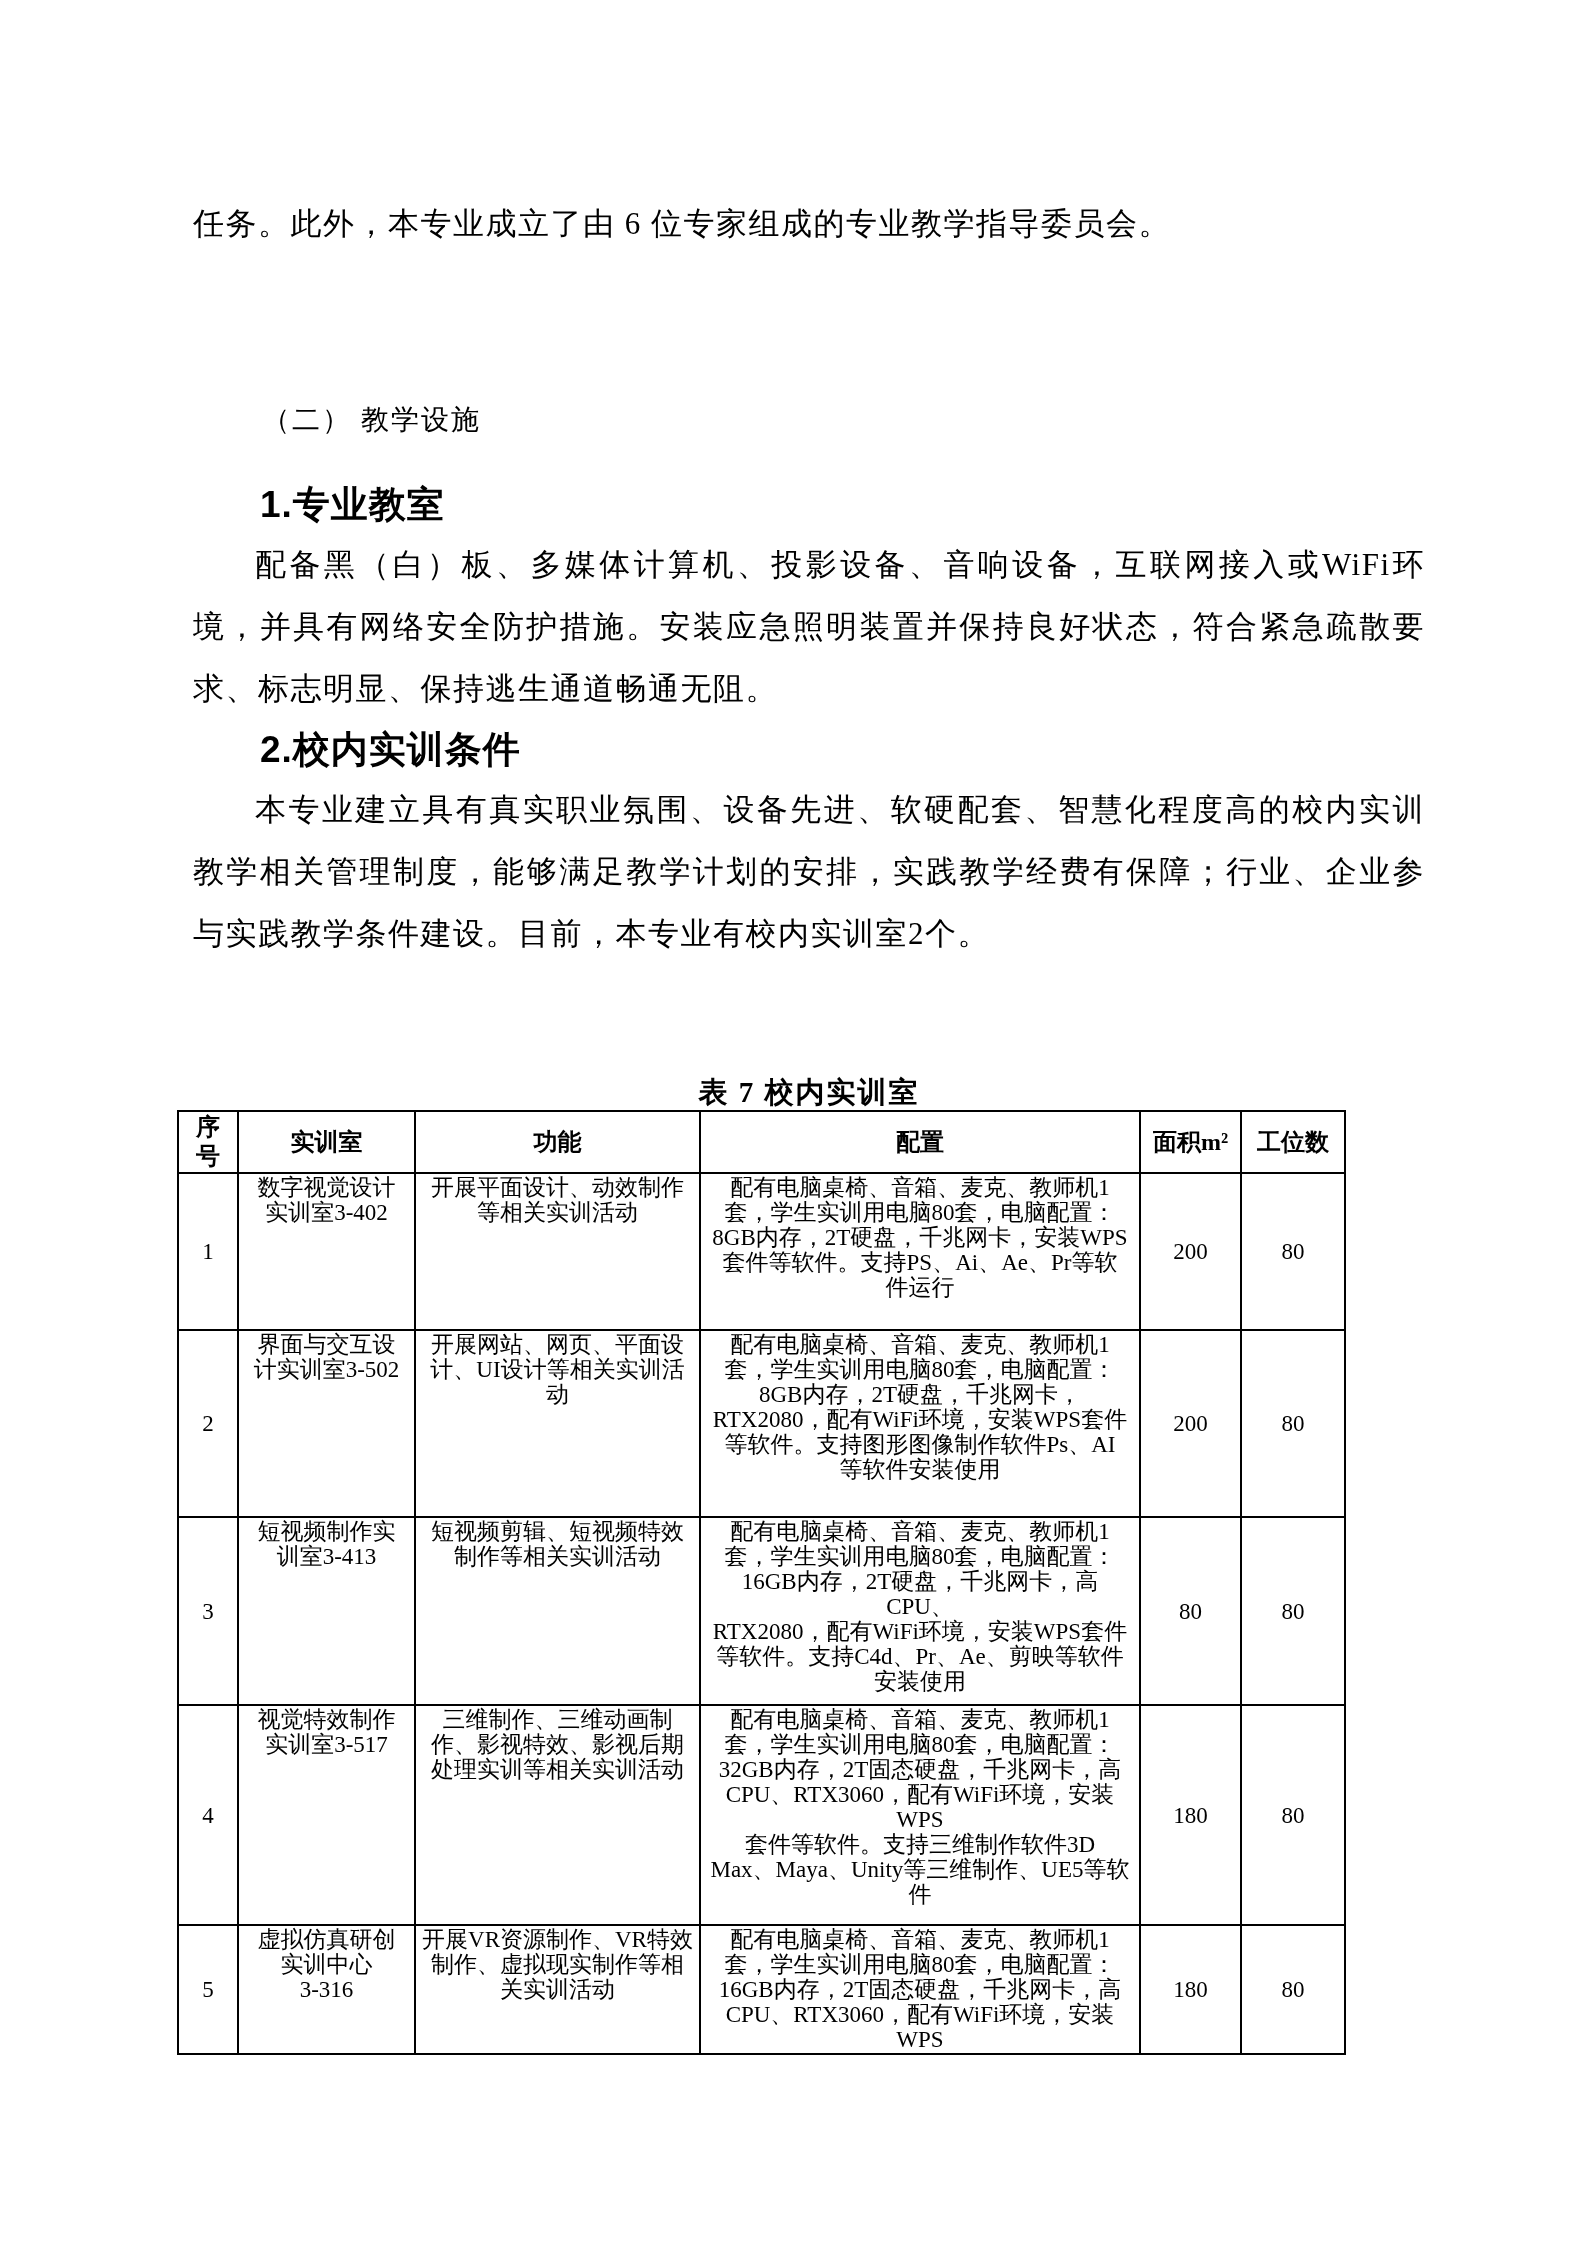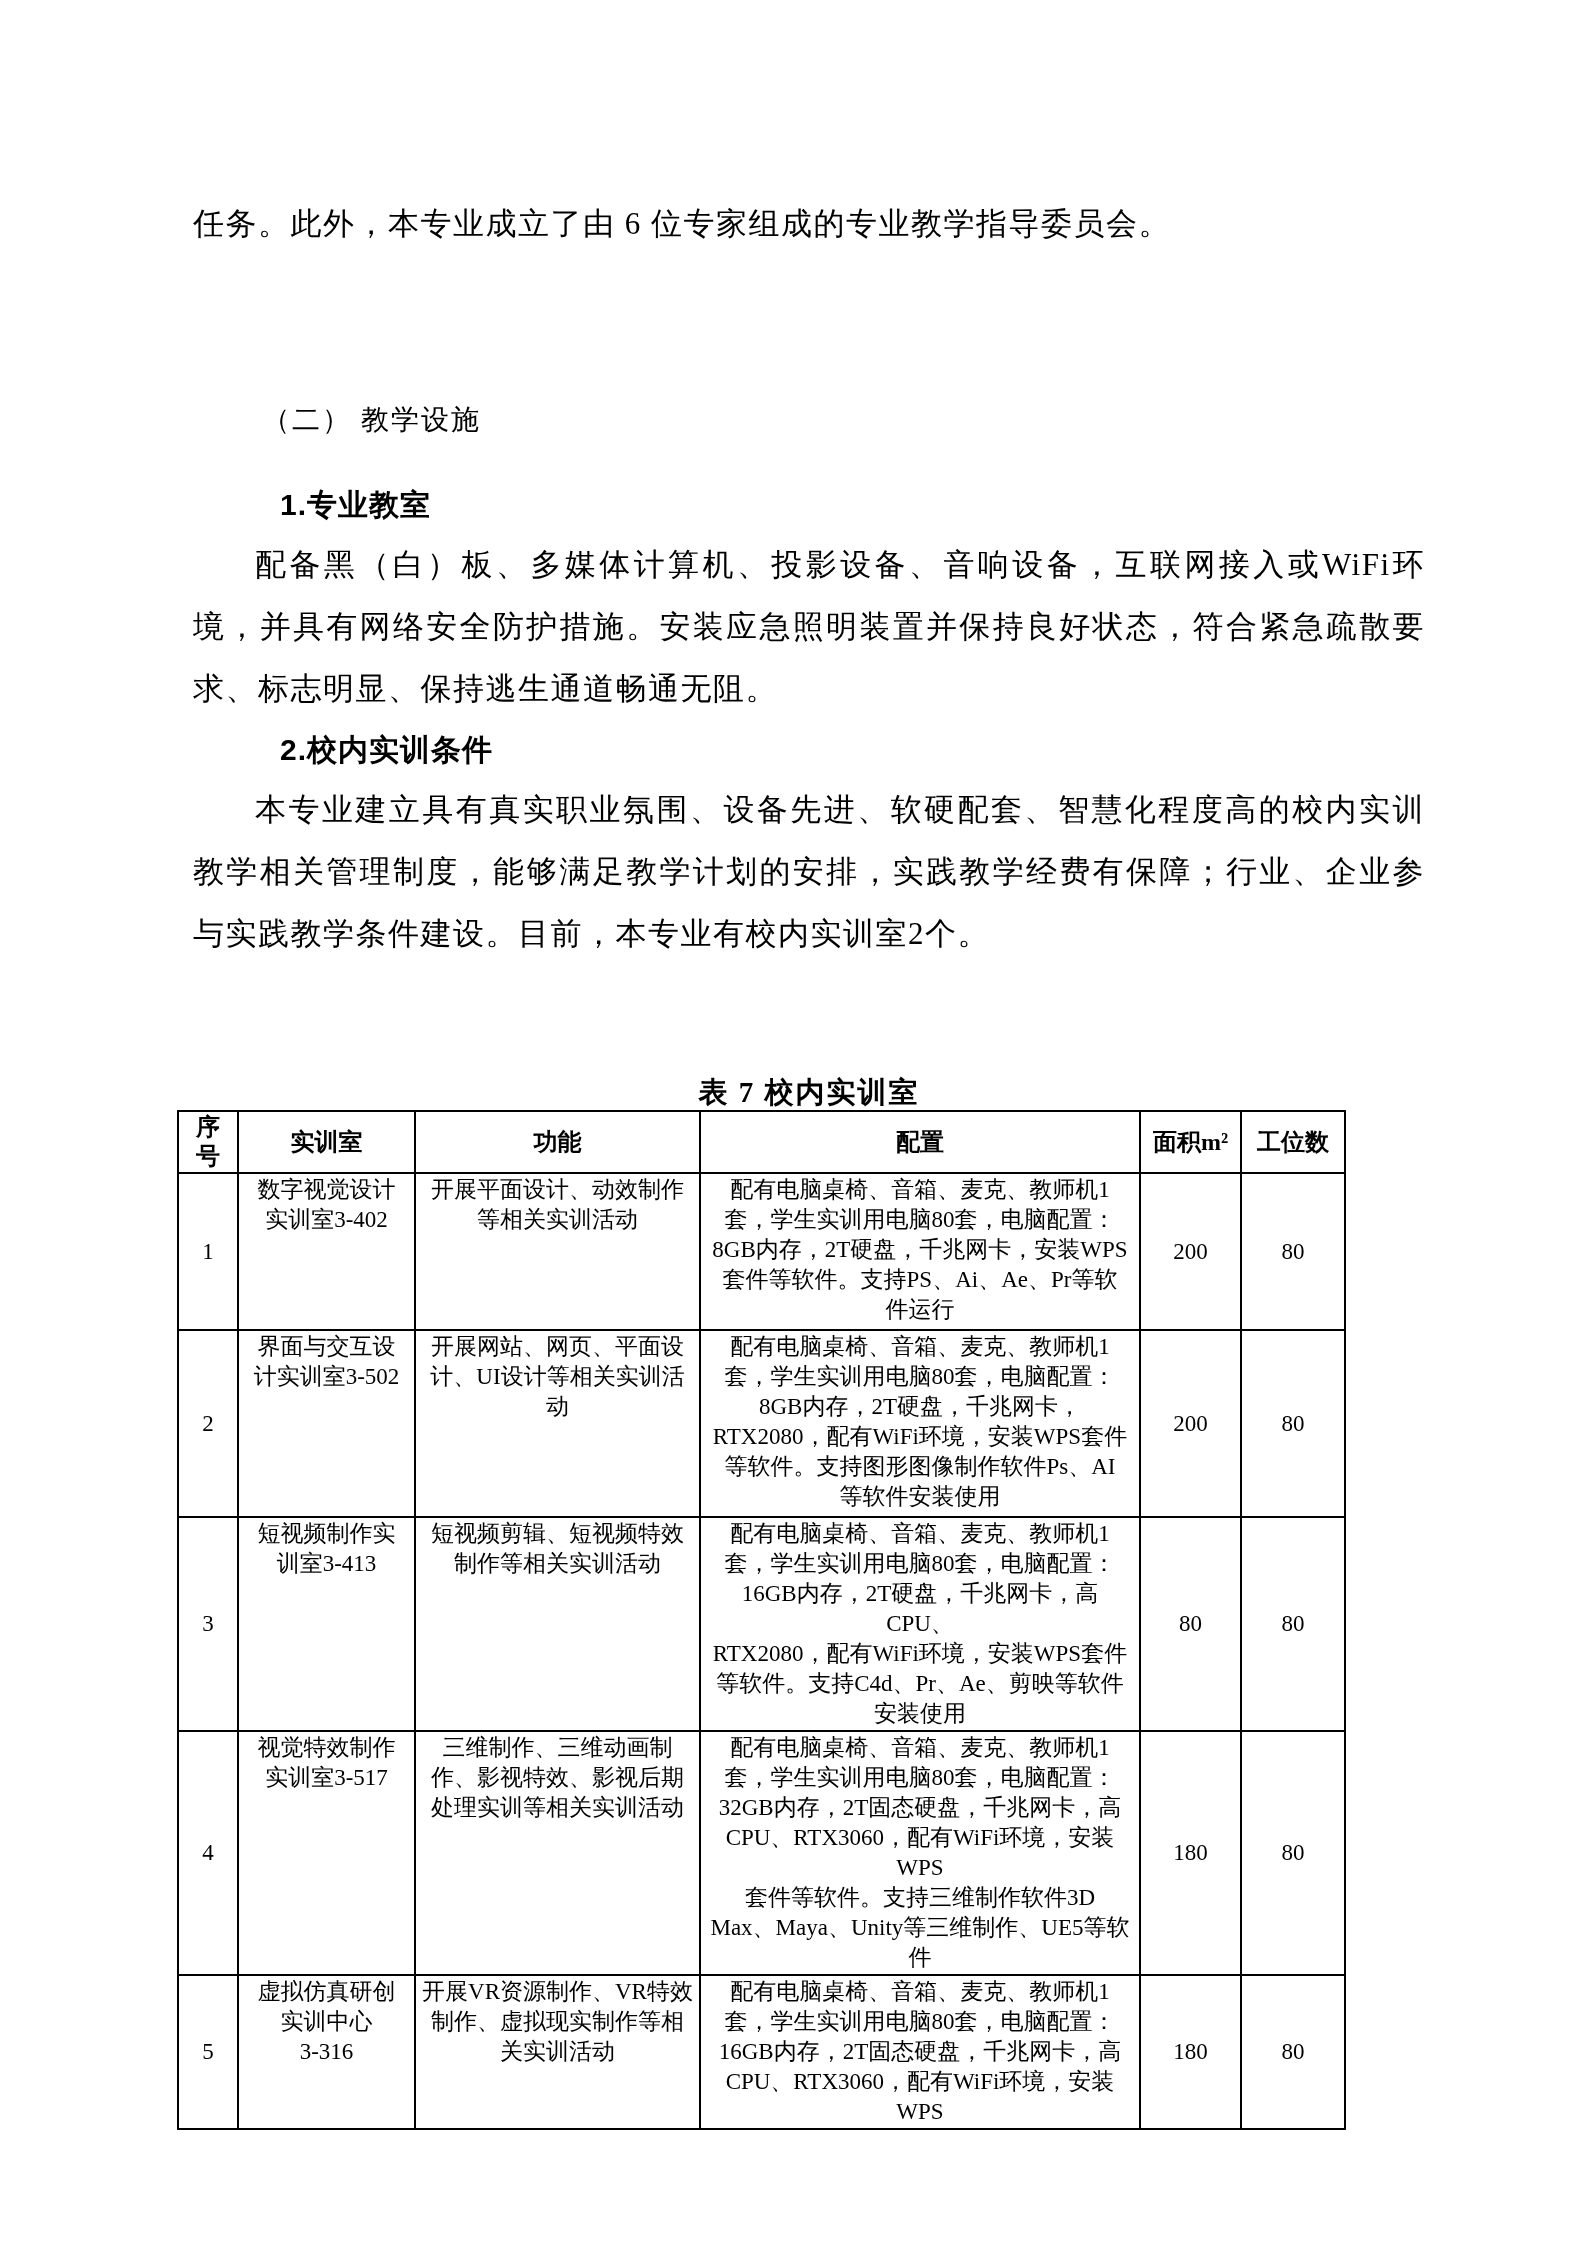--- a/index.html
+++ b/index.html
@@ -32,22 +32,22 @@
   
   .sec-heading{
     position:absolute;
     left:262px;
     font-size:28px;
     line-height:62px;
     letter-spacing:2px;
   }
   .num-heading{
     position:absolute;
-    left:280px;
-    font-size:30px;
+    left:260px;
+    font-size:37px;
     line-height:62px;
     font-weight:bold;
     font-family:"Liberation Sans","DejaVu Sans",sans-serif;
     letter-spacing:1px;
   }
   .table-title{
     position:absolute;
     left:193px;top:1072px;
     width:1232px;
     text-align:center;
@@ -62,21 +62,21 @@
     left:177px;top:1110px;
     width:1167px;
     border-collapse:collapse;
     table-layout:fixed;
     font-size:23px;
   }
   #room-table th,#room-table td{
     border:2px solid #000;
     text-align:center;
     white-space:pre-line;
-    line-height:30px;
+    line-height:25px;
     overflow:hidden;
   }
   #room-table th{
     font-weight:bold;
     font-size:24px;
     vertical-align:middle;
     line-height:29px;
     padding:1px 2px;
   }
   #room-table tr.hdr{height:62px;}

